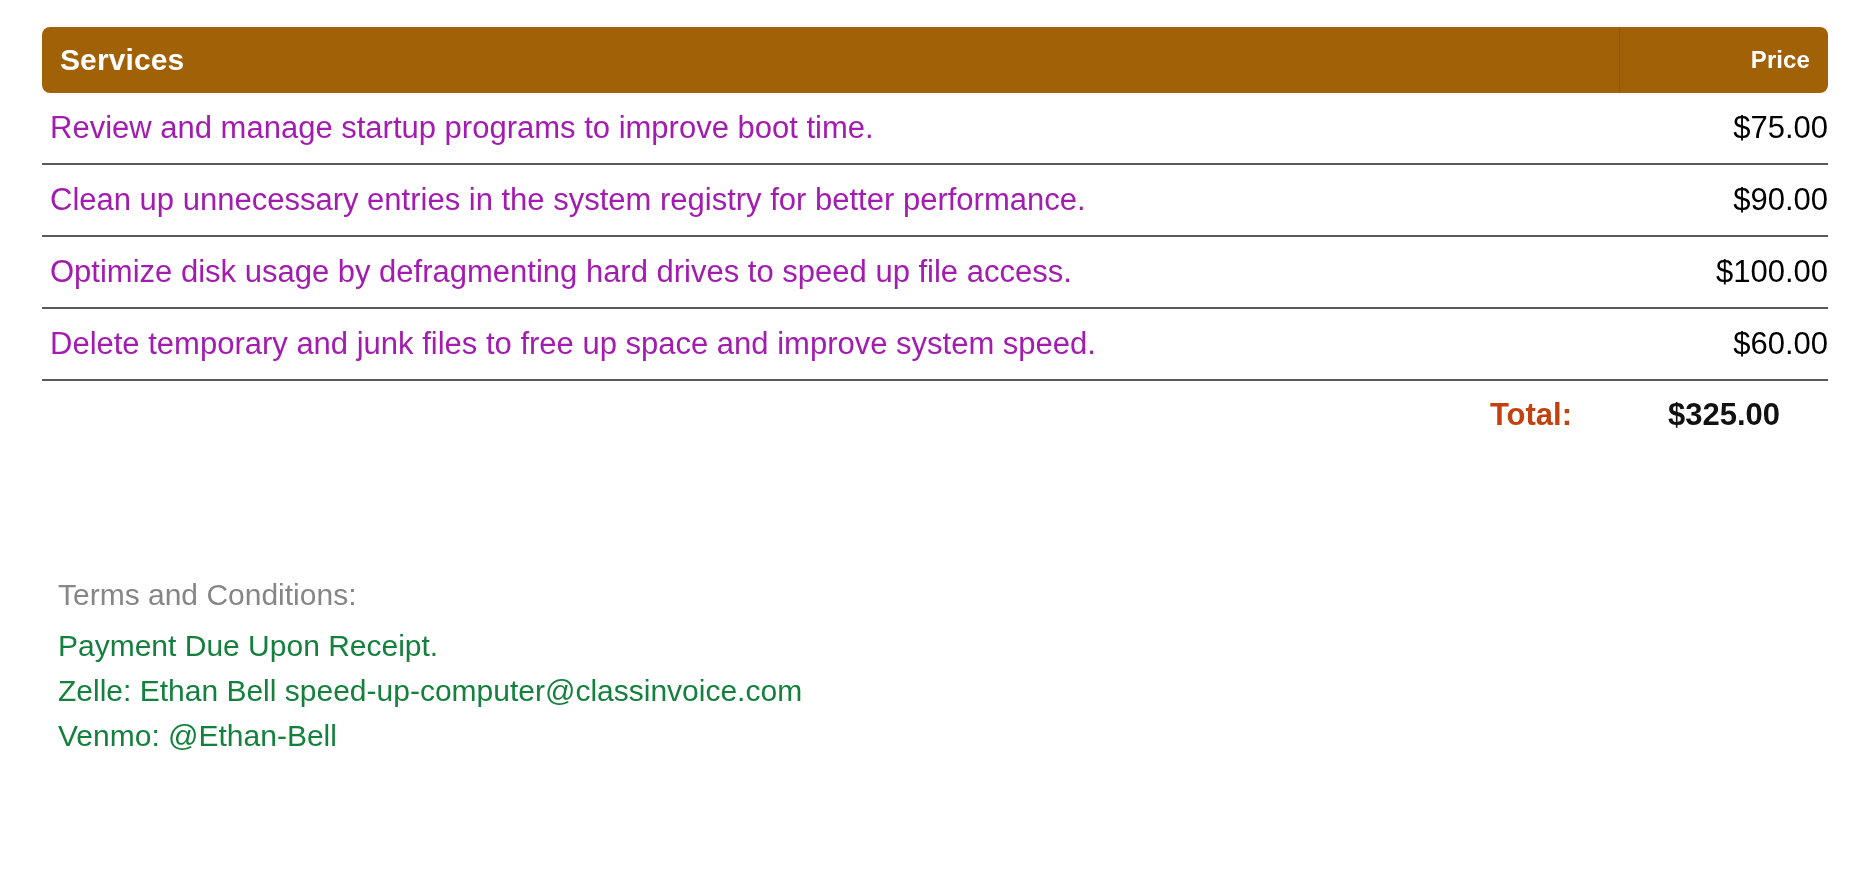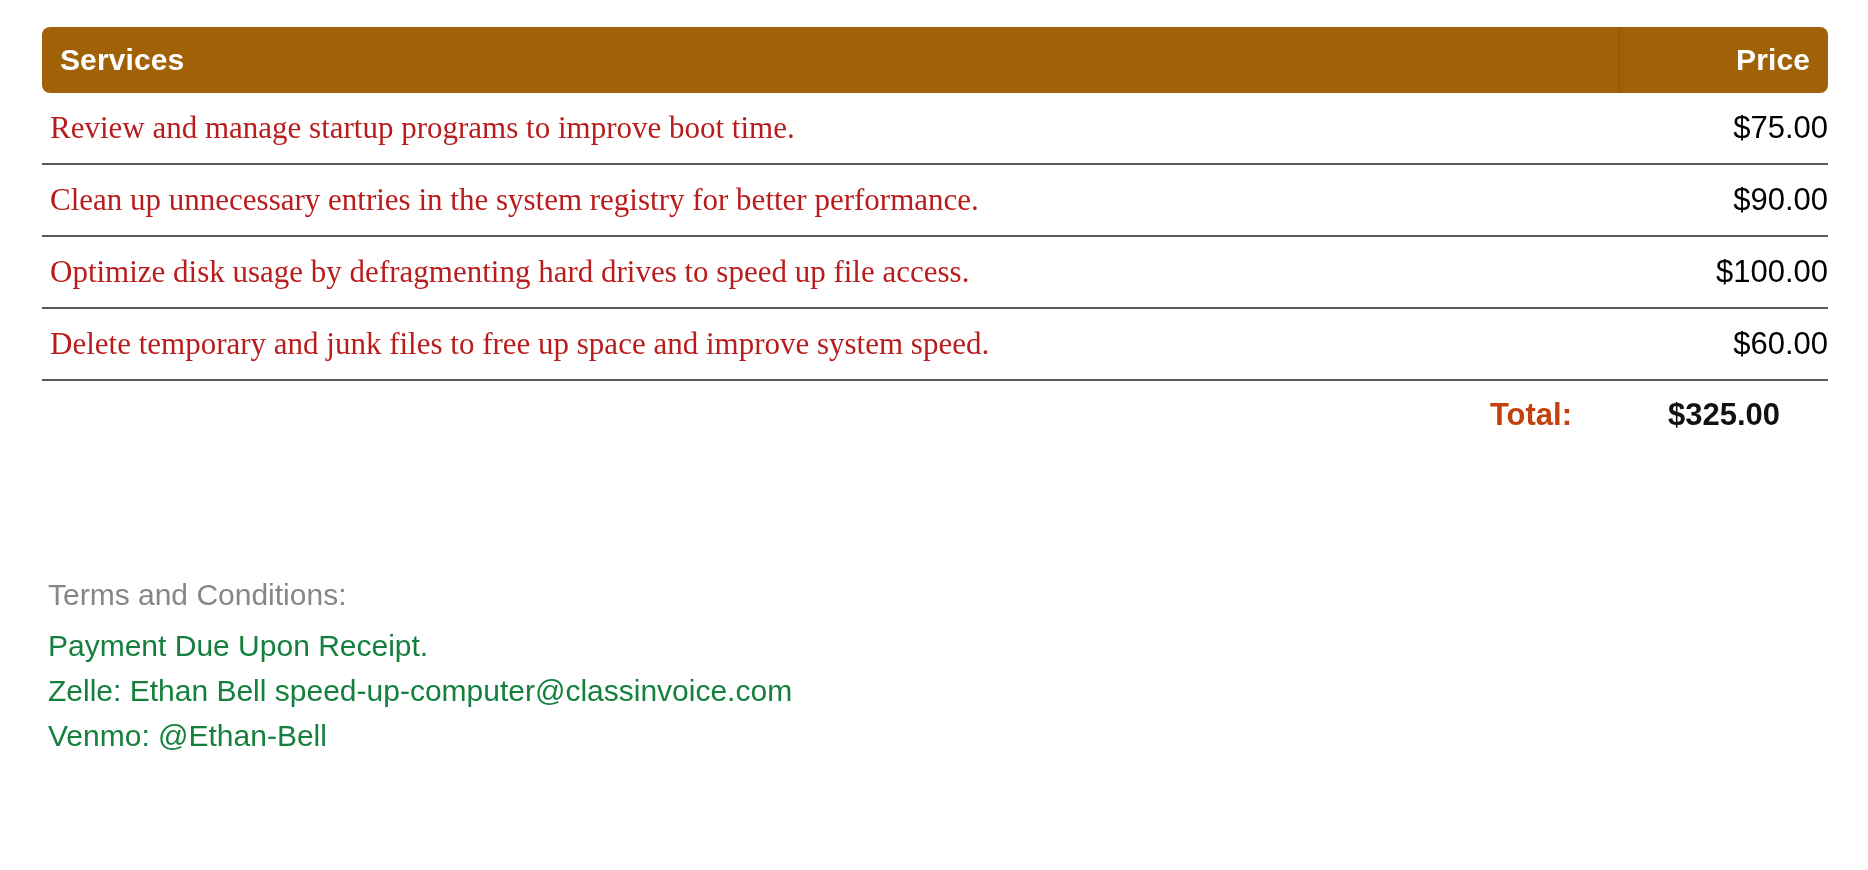--- a/index.html
+++ b/index.html
@@ -48,40 +48,39 @@
   .th-divider {
     width: 1px;
     align-self: stretch;
     background: #5c5c5c;
     flex: 0 0 auto;
   }
   .th-price {
     flex: 0 0 190px;
     text-align: right;
     padding-right: 18px;
-    font-size: 30px;
+    font-size: 24px;
     font-weight: bold;
     color: #ffffff;
     letter-spacing: 0.1px;
   }
 
   .row {
     display: flex;
     align-items: center;
     height: 72px;
     border-bottom: 2px solid #5a5a5a;
     box-sizing: border-box;
   }
   .row .desc {
     flex: 1 1 auto;
     padding-left: 8px;
     font-size: 31px;
-    color: #b91c1c;
+    color: #a21caf;
     white-space: nowrap;
-    font-family: Liberation Serif, serif;
   }
   .row .price {
     flex: 0 0 260px;
     text-align: right;
     font-size: 31px;
     color: #000000;
     white-space: nowrap;
   }
 
   .total-row {
@@ -101,21 +100,21 @@
     font-size: 31px;
     font-weight: bold;
     color: #111111;
     min-width: 160px;
     white-space: nowrap;
   }
 
   
   .terms {
     position: absolute;
-    left: 48px;
+    left: 58px;
     top: 578px;
     width: 1400px;
   }
   .terms-title {
     font-size: 30px;
     color: #868686;
     margin-bottom: 11px;
     white-space: nowrap;
   }
   .terms-line {

